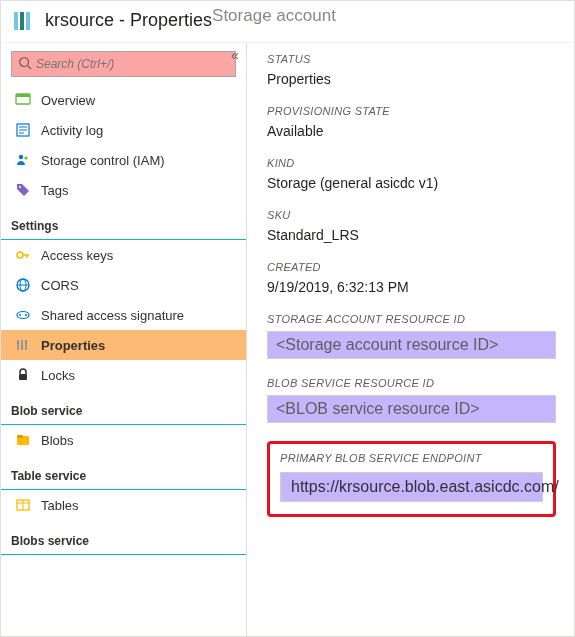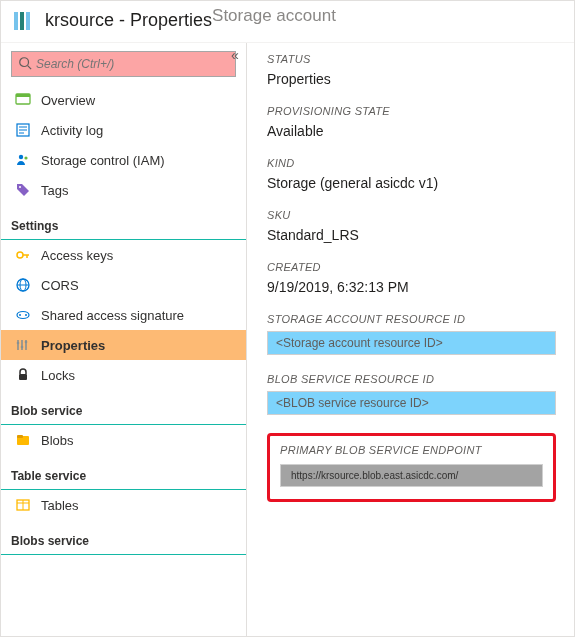--- a/index.html
+++ b/index.html
@@ -20,24 +20,24 @@
   .nav-item { display:flex; align-items:center; padding:7px 10px 7px 14px; cursor:pointer; }
   .nav-item.selected { background:#fdba74;font-weight:bold; }
   .nav-icon { width:16px; height:16px; margin-right:10px; display:flex; align-items:center; justify-content:center; flex-shrink:0; }
   .nav-icon svg { width:16px; height:16px; }
   .nav-label { font-size:13px; color:#323130; }
   .group-header { font-size:12px; font-weight:600; color:#323130; padding:10px 10px 6px 10px; border-bottom:1px solid #14b8a6; margin-top:4px; }
   .content { flex:1; padding:10px 18px 10px 20px; overflow-y:auto; }
   .field { margin-bottom:18px; }
   .field-label { font-size:11px; letter-spacing:0.3px; color:#605e5c; margin-bottom:6px;font-style:italic; }
   .field-value { font-size:14px; color:#201f1e; }
-  .ro-input { display:flex; align-items:center; background:#7dd3fc; border:1px solid #cfcfcf; padding:4px 8px; font-size:12px; color:#605e5c; width:100%; }
+  .ro-input { display:flex; align-items:center; background:#c4b5fd; border:1px solid #cfcfcf; padding:4px 8px; font-size:16px; color:#605e5c; width:100%; }
   .highlight { border:3px solid #e81123; border-radius:4px; padding:8px 10px 12px 10px; margin-top:2px; }
   .highlight .field-label { margin-bottom:8px; }
-  .highlight .ro-input { background:#a3a3a3; font-size:10px; color:#323130; padding:5px 10px; }
+  .highlight .ro-input { background:#c4b5fd; font-size:16px; color:#323130; padding:5px 10px; }
   .sidebar::-webkit-scrollbar, .content::-webkit-scrollbar { width:8px; }
   .sidebar::-webkit-scrollbar-thumb, .content::-webkit-scrollbar-thumb { background:#c8c6c4; }
 </style>
 </head>
 <body>
 
 <div class="page">
   <div class="header">
     <div class="header-icon">
       <svg viewBox="0 0 24 24">

